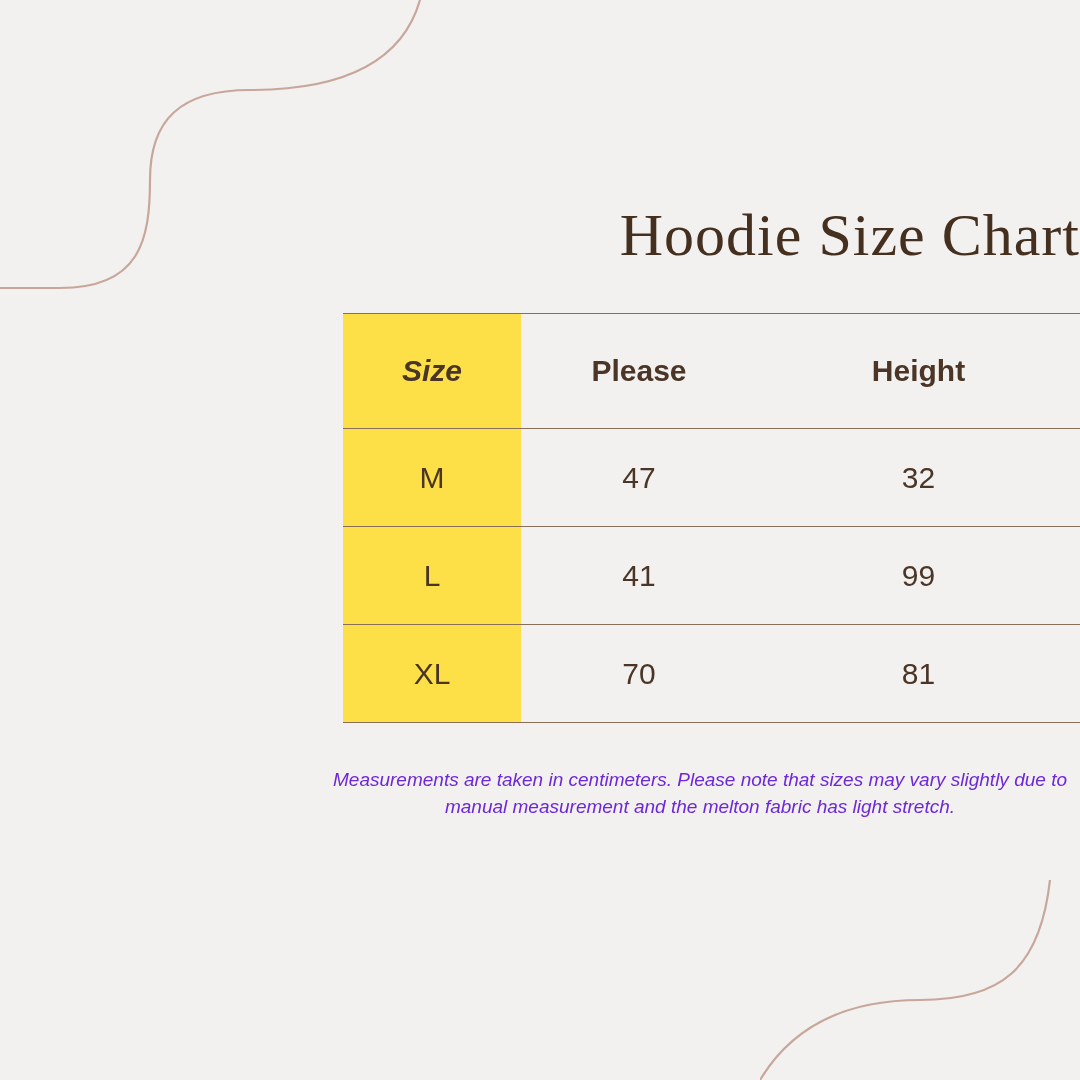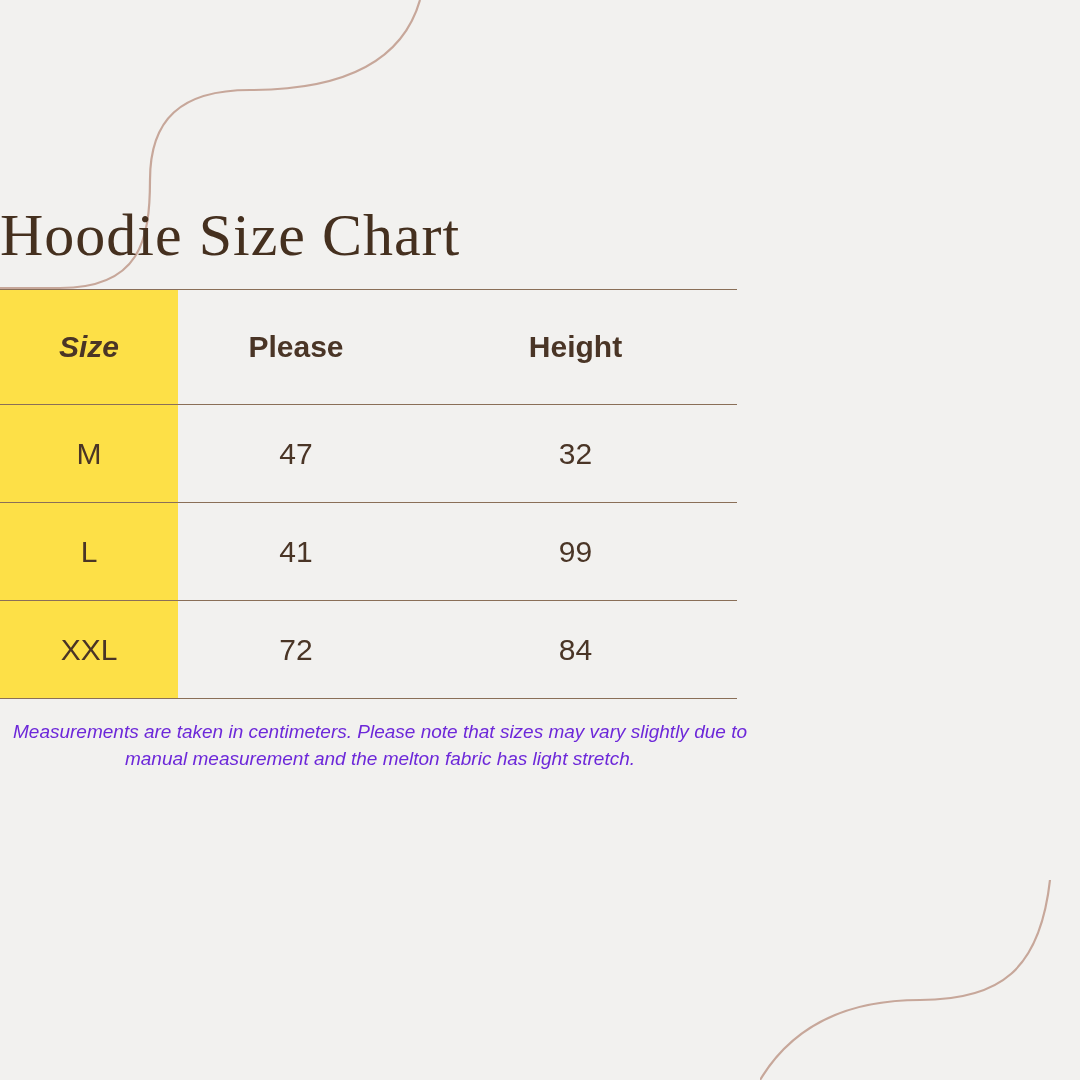--- a/index.html
+++ b/index.html
@@ -26,21 +26,22 @@
   .decor-bottom-right { right: 0; bottom: 0; }
 
   .page {
     position: absolute;
     left: 0;
     top: 0;
     width: 1080px;
     height: 1080px;
     display: flex;
     flex-direction: column;
-    align-items: flex-start;
+    align-items: flex-end;
+    gap: 24px;
   }
 
   .title {
     margin-top: 205px;
     font-family: "Liberation Serif", serif;
     font-size: 60px;
     letter-spacing: 1px;
     color: #45301f;
     font-weight: 400;
     line-height: 1;
@@ -140,22 +141,22 @@
           <td class="size-col">M</td>
           <td>47</td>
           <td>32</td>
         </tr>
         <tr>
           <td class="size-col">L</td>
           <td>41</td>
           <td>99</td>
         </tr>
         <tr>
-          <td class="size-col">XXL</td>
-          <td>72</td>
-          <td>84</td>
+          <td class="size-col">XL</td>
+          <td>70</td>
+          <td>81</td>
         </tr>
       </tbody>
     </table>
   </div>
 
   <div class="note">Measurements are taken in centimeters. Please note that sizes may vary slightly due to manual measurement and the melton fabric has light stretch.</div>
 </div>
 
 </body></html>

